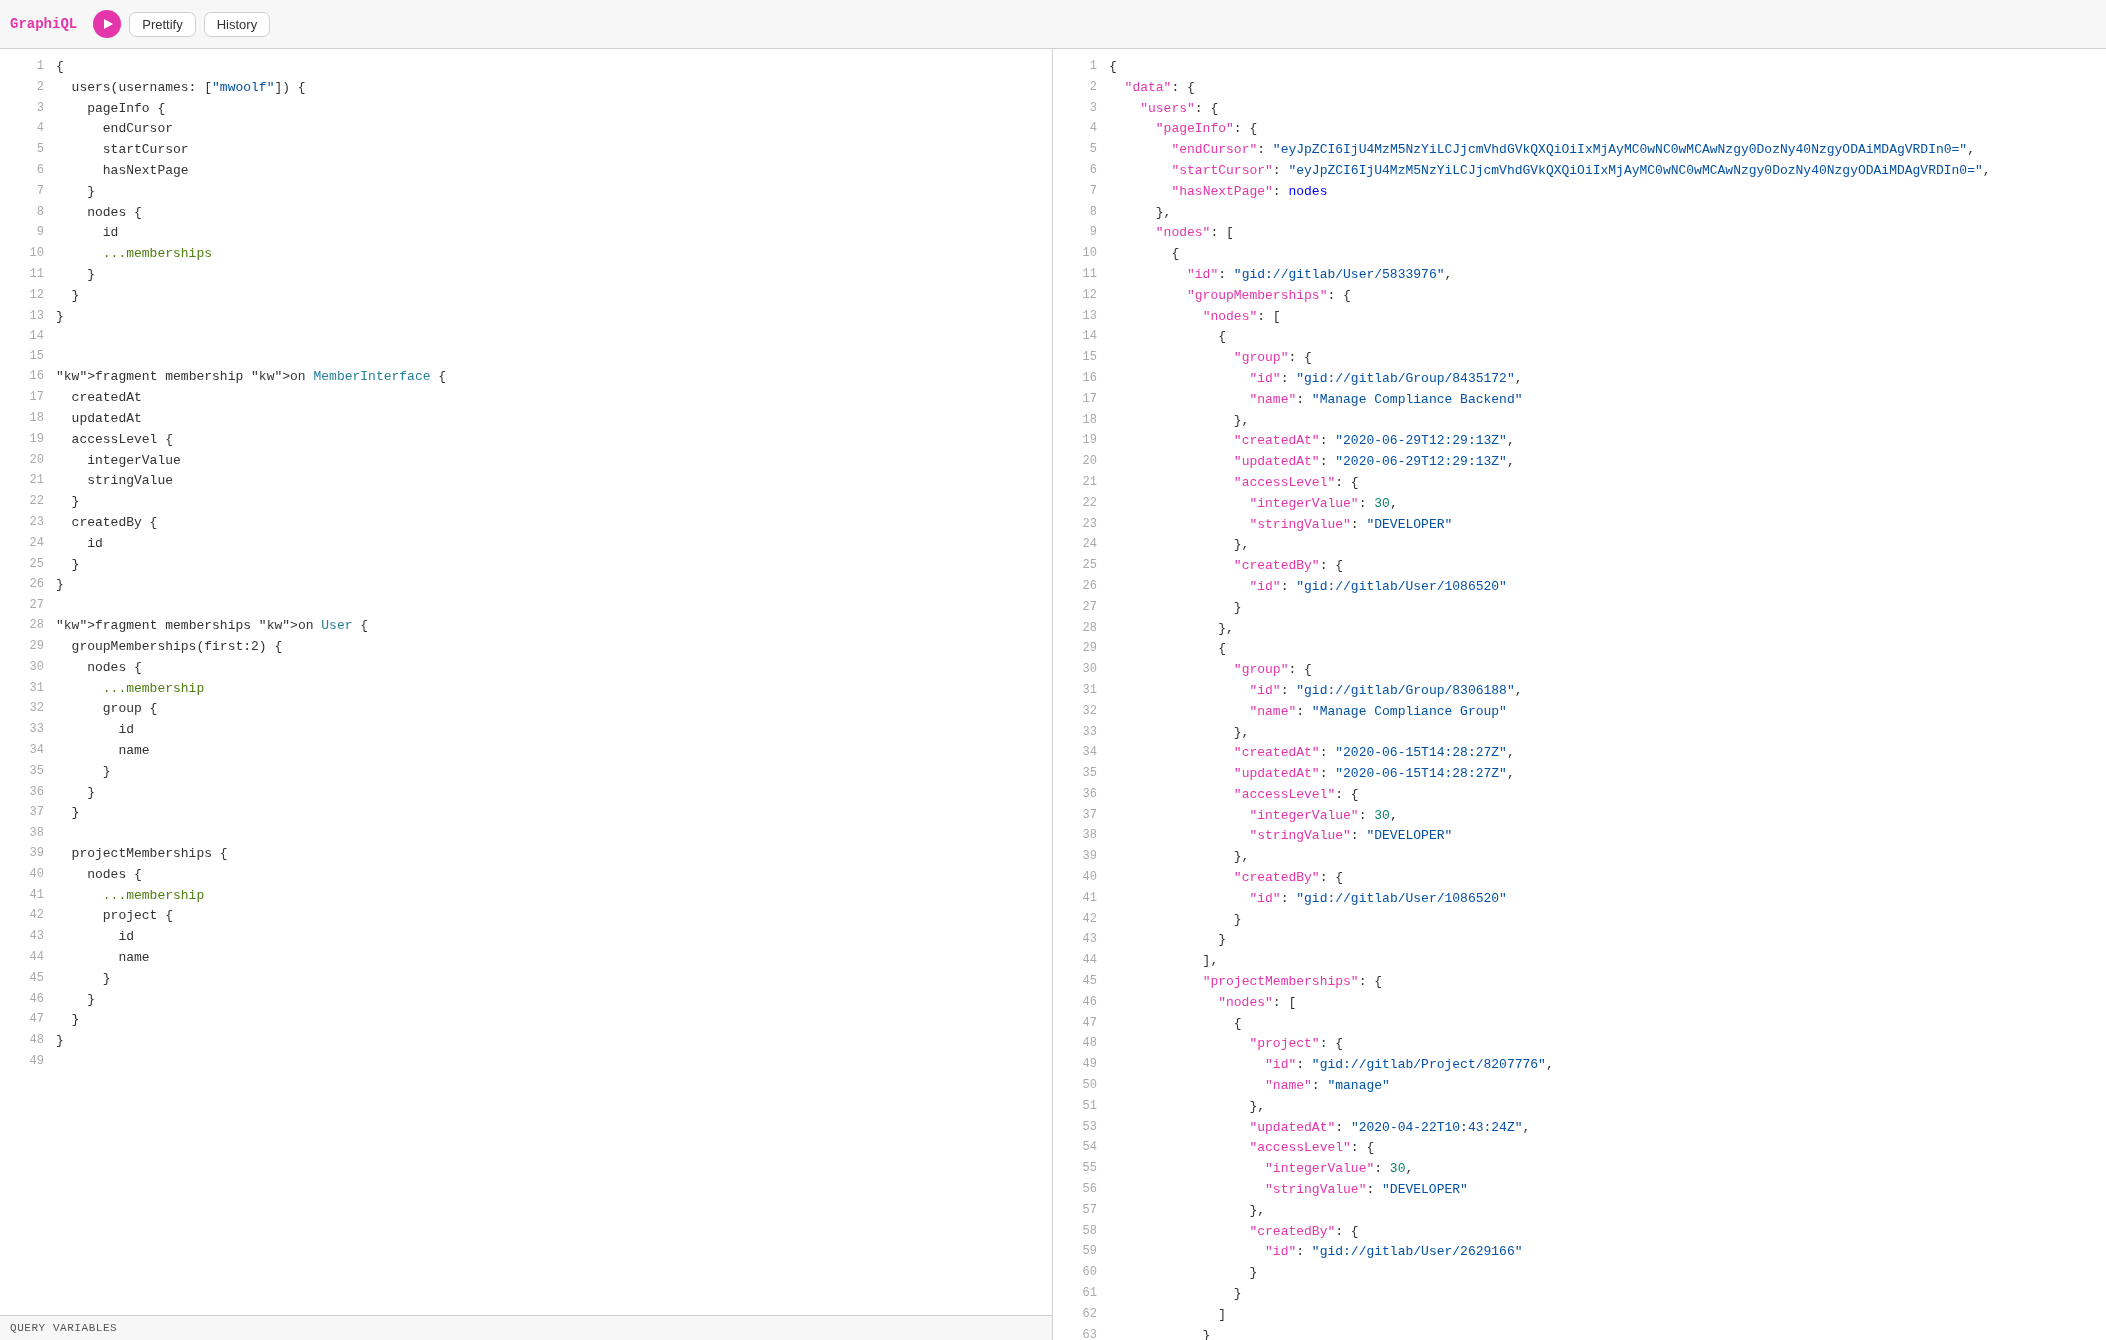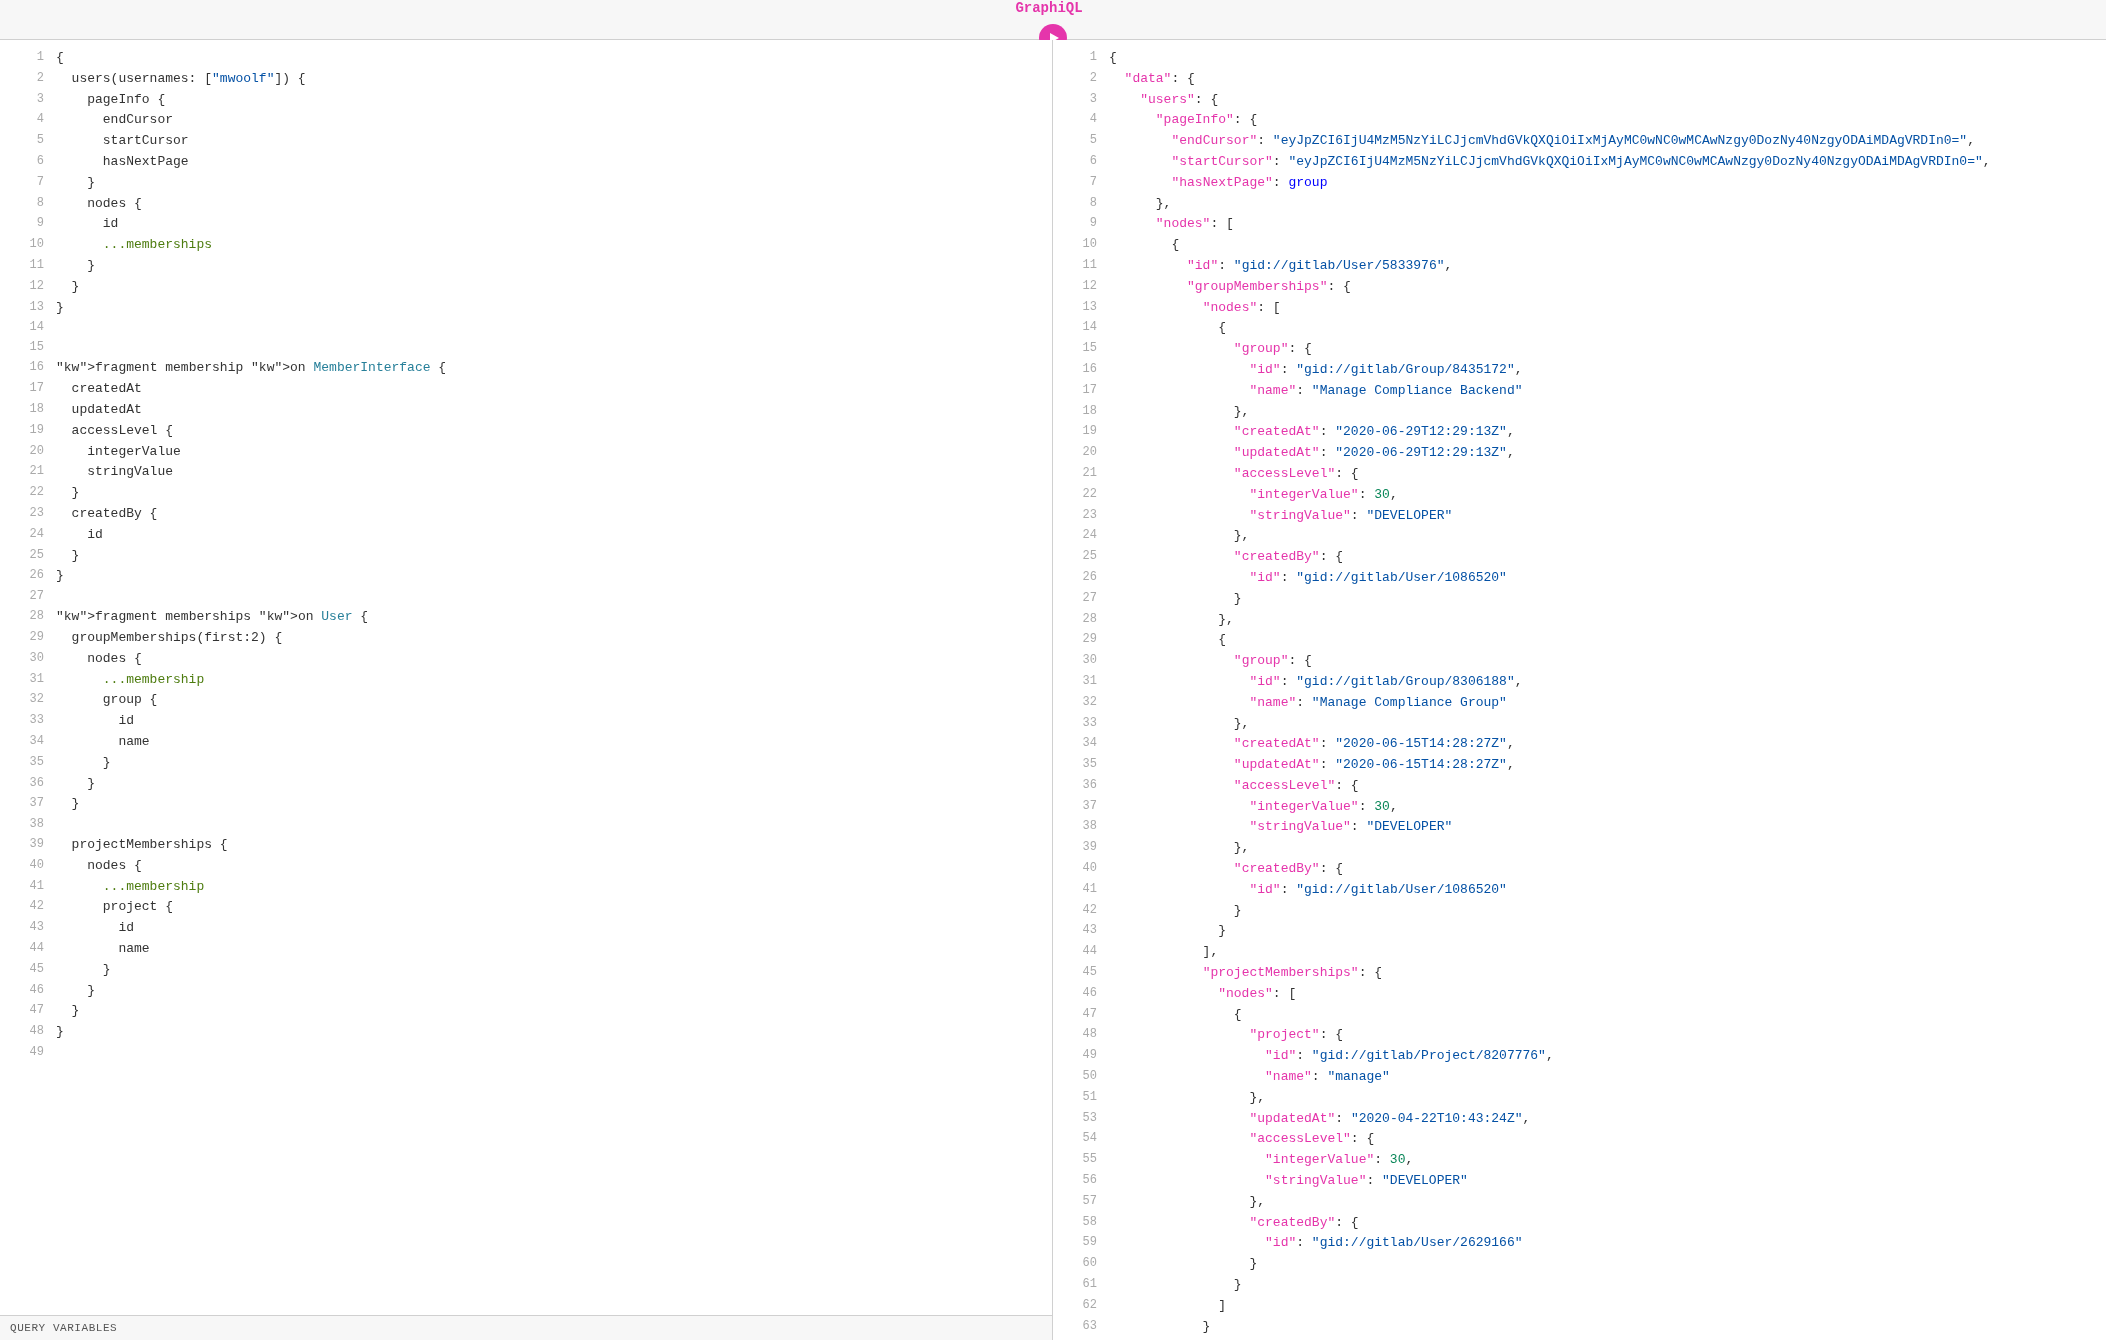--- a/index.html
+++ b/index.html
@@ -13,24 +13,23 @@
       overflow: hidden;
     }
 
     
     #toolbar {
       display: flex;
       align-items: center;
       background: #f7f7f7;
       border-bottom: 1px solid #d0d0d0;
       padding: 0 10px;
-      height: 40px;
+      height: 49px;
       flex-shrink: 0;
       gap: 8px;
-      flex-direction: column;
     }
     #app-title {
       font-weight: bold;
       font-size: 14px;
       color: #e535ab;
       margin-right: 8px;
     }
     .toolbar-btn {
       background: #fff;
       border: 1px solid #d0d0d0;
@@ -385,21 +384,21 @@
         <div class="code-line">
           <span class="line-num">5</span>
           <span class="line-content">        <span class="json-key">"endCursor"</span>: <span class="json-str">"eyJpZCI6IjU4MzM5NzYiLCJjcmVhdGVkQXQiOiIxMjAyMC0wNC0wMCAwNzgy0DozNy40NzgyODAiMDAgVRDIn0="</span>,</span>
         </div>
         <div class="code-line">
           <span class="line-num">6</span>
           <span class="line-content">        <span class="json-key">"startCursor"</span>: <span class="json-str">"eyJpZCI6IjU4MzM5NzYiLCJjcmVhdGVkQXQiOiIxMjAyMC0wNC0wMCAwNzgy0DozNy40NzgyODAiMDAgVRDIn0="</span>,</span>
         </div>
         <div class="code-line">
           <span class="line-num">7</span>
-          <span class="line-content">        <span class="json-key">"hasNextPage"</span>: <span class="json-bool">group</span></span>
+          <span class="line-content">        <span class="json-key">"hasNextPage"</span>: <span class="json-bool">nodes</span></span>
         </div>
         <div class="code-line">
           <span class="line-num">8</span>
           <span class="line-content">      },</span>
         </div>
         <div class="code-line">
           <span class="line-num">9</span>
           <span class="line-content">      <span class="json-key">"nodes"</span>: [</span>
         </div>
         <div class="code-line">

